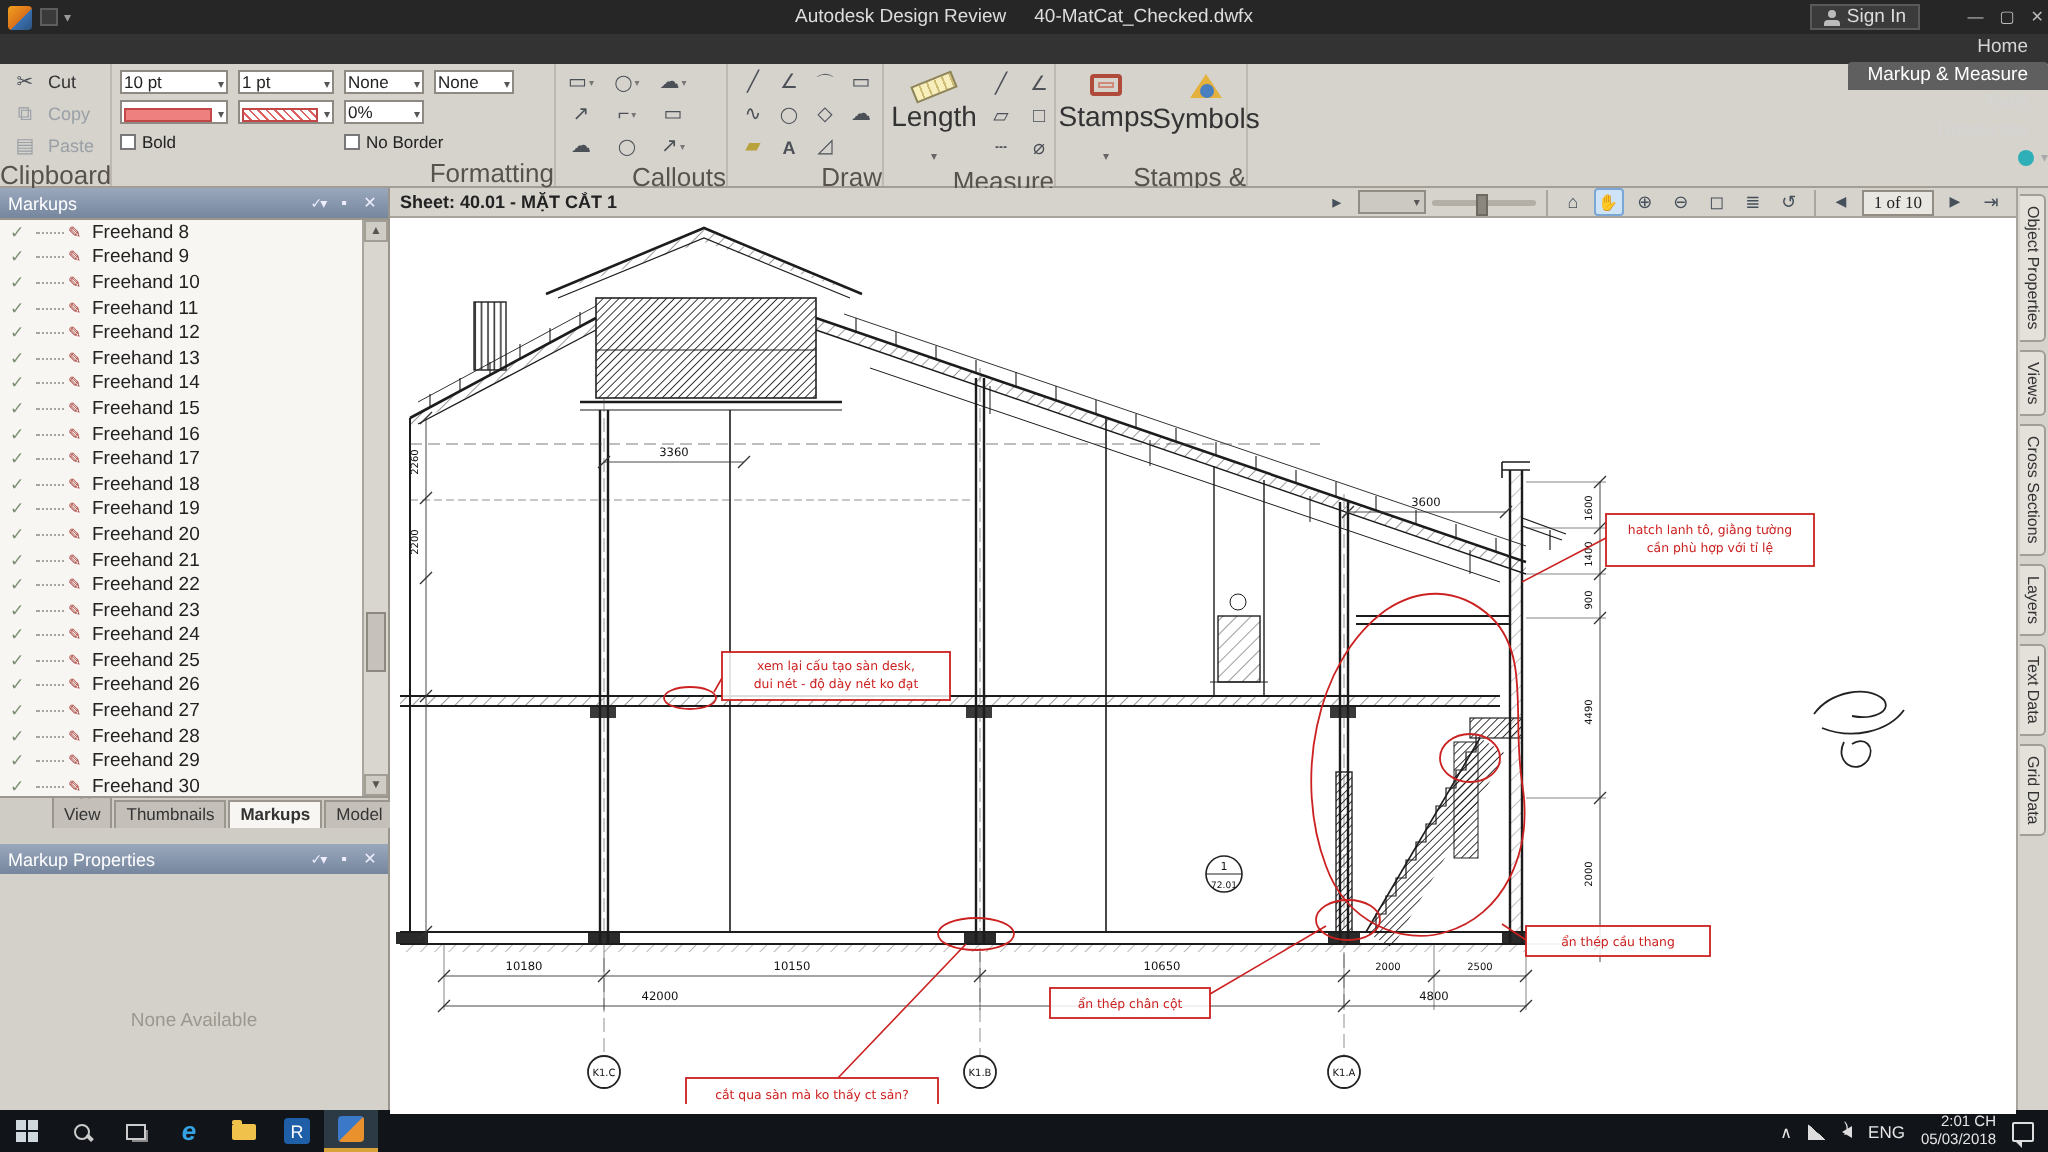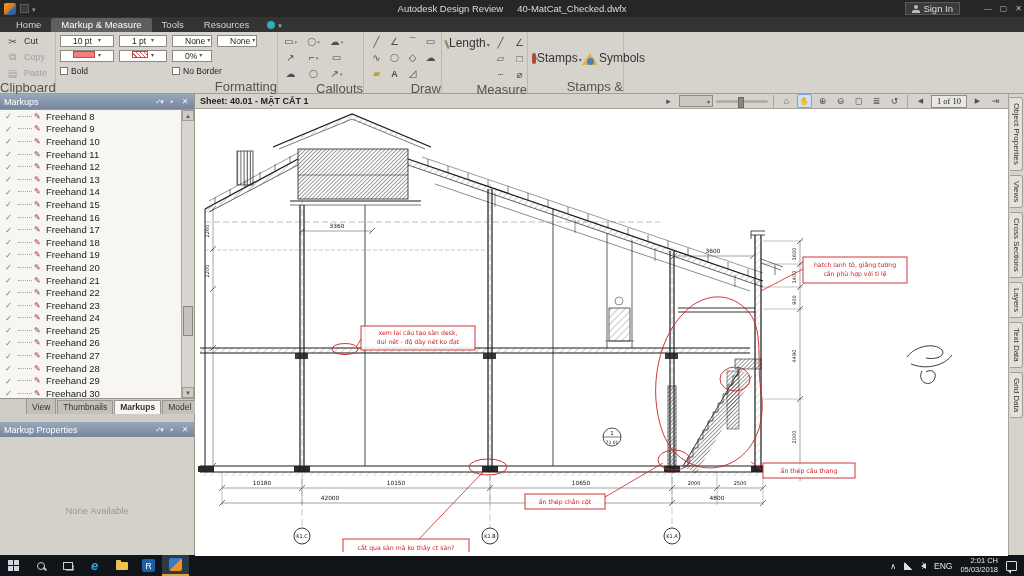--- a/index.html
+++ b/index.html
@@ -18,21 +18,21 @@
     border:1px solid #5a5a5a;height:13px;padding:0 6px;margin-right:60px;}
   .person{width:7px;height:8px;position:relative;}
   .person::before{content:"";position:absolute;left:2px;top:0;width:4px;height:4px;border-radius:50%;background:#bbb;}
   .person::after{content:"";position:absolute;left:0;bottom:0;width:8px;height:3px;border-radius:2px 2px 0 0;background:#bbb;}
   .winbtns{position:absolute;right:2px;top:0;height:17px;display:flex;align-items:center;gap:8px;color:#bbb;font-size:8px;}
   .wb-min::before{content:"—";}
   .wb-max::before{content:"▢";}
   .wb-close::before{content:"✕";}
 
   
-  .tabrow{height:15px;background:#333333;display:flex;align-items:flex-end;padding-left:6px;font-size:9.5px;color:#d5d5d5;}
+  .tabrow{height:15px;background:#333333;display:flex;align-items:flex-end;padding-left:6px;font-size:9.5px;color:#d5d5d5;flex-direction:column;}
   .rtab{padding:1px 10px 2px;cursor:default;}
   .rtab.active{background:#5f5f5f;color:#fff;border-radius:2px 2px 0 0;}
   .tabrow-extra{display:flex;align-items:center;gap:3px;margin-left:8px;padding-bottom:2px;}
   .tealdot{width:8px;height:8px;border-radius:50%;background:#2fb0b8;}
   .tabrow-caret::before{content:"▾";font-size:7px;color:#aaa;}
 
   
   .ribbon{height:62px;background:#d6d3cd;display:flex;border-bottom:1px solid #a29d95;}
   .group{display:flex;flex-direction:column;border-right:1px solid #bdb8b0;height:100%;}
   .gcontent{flex:1;padding:2px 4px;}
@@ -63,31 +63,31 @@
   .i-mline::before{content:"╱";}
   .i-mangle::before{content:"∠";}
   .i-marea::before{content:"▱";}
   .i-mrect::before{content:"□";}
   .i-mseg::before{content:"┄";}
   .i-mrad::before{content:"⌀";}
   .grayed{color:#9aa0a6;}
   .clp{display:flex;flex-direction:column;gap:2px;font-size:9px;color:#333;}
   .clprow{display:flex;align-items:center;gap:3px;height:14px;}
   .fmt{display:grid;grid-template-columns:54px 48px 40px 40px;grid-auto-rows:14px;gap:1px 5px;align-items:center;font-size:8.5px;color:#222;}
-  .dd{background:#fff;border:1px solid #8e8a83;height:12px;display:flex;align-items:flex-start;justify-content:space-between;padding:0 12px;overflow:hidden;white-space:nowrap;}
+  .dd{background:#fff;border:1px solid #8e8a83;height:12px;display:flex;align-items:flex-end;justify-content:space-between;padding:0 1px;overflow:hidden;white-space:nowrap;}
   .dd::after{content:"▾";font-size:6px;color:#555;margin-left:2px;}
   .swatch{flex:1;height:7px;margin-right:1px;}
   .swatch.solid{background:#ef8080;border:1px solid #c24848;}
   .swatch.hatch{background:repeating-linear-gradient(45deg,#fff 0 2px,#e06060 2px 3px);border:1px solid #c24848;}
   .cb-row{display:flex;align-items:center;gap:3px;grid-column:span 2;}
   .cb{width:8px;height:8px;background:#fff;border:1px solid #777;}
   .cal{display:grid;grid-template-columns:repeat(3,22px);grid-auto-rows:15px;gap:1px;}
   .drw{display:grid;grid-template-columns:repeat(4,17px);grid-auto-rows:15px;gap:1px;}
   .mea{display:flex;gap:4px;align-items:flex-start;}
-  .bigbtn{width:42px;display:flex;flex-direction:row;align-items:center;gap:1px;font-size:12px;color:#333;padding-top:2px;}
+  .bigbtn{width:42px;display:flex;flex-direction:column;align-items:center;gap:1px;font-size:14px;color:#333;padding-top:2px;}
   .bigbtn .caret::before{content:"▾";font-size:6px;color:#666;}
   .ruler-icon{width:22px;height:9px;border:1px solid #8f8455;background:repeating-linear-gradient(90deg,#f7eebc 0 3px,#cdbd74 3px 4px);transform:rotate(-22deg);margin:3px 0 1px;}
   .mgrid{display:grid;grid-template-columns:repeat(2,18px);grid-auto-rows:15px;gap:1px;margin-top:1px;}
   .stampsrow{display:flex;gap:8px;padding:0 4px;}
   .stamp-icon{width:16px;height:11px;border:2px solid #b04a3a;border-radius:2px;position:relative;margin:3px 0 1px;}
   .stamp-icon::before{content:"";position:absolute;left:2px;top:2px;right:2px;bottom:2px;border:1px solid #d08a7a;}
   .symbols-icon{width:0;height:0;border-left:8px solid transparent;border-right:8px solid transparent;border-bottom:12px solid #e4b23c;position:relative;margin:3px 0 1px;}
   .symbols-icon::after{content:"";position:absolute;left:-3px;top:5px;width:7px;height:7px;border-radius:50%;background:#4a7fc0;}
 
   

